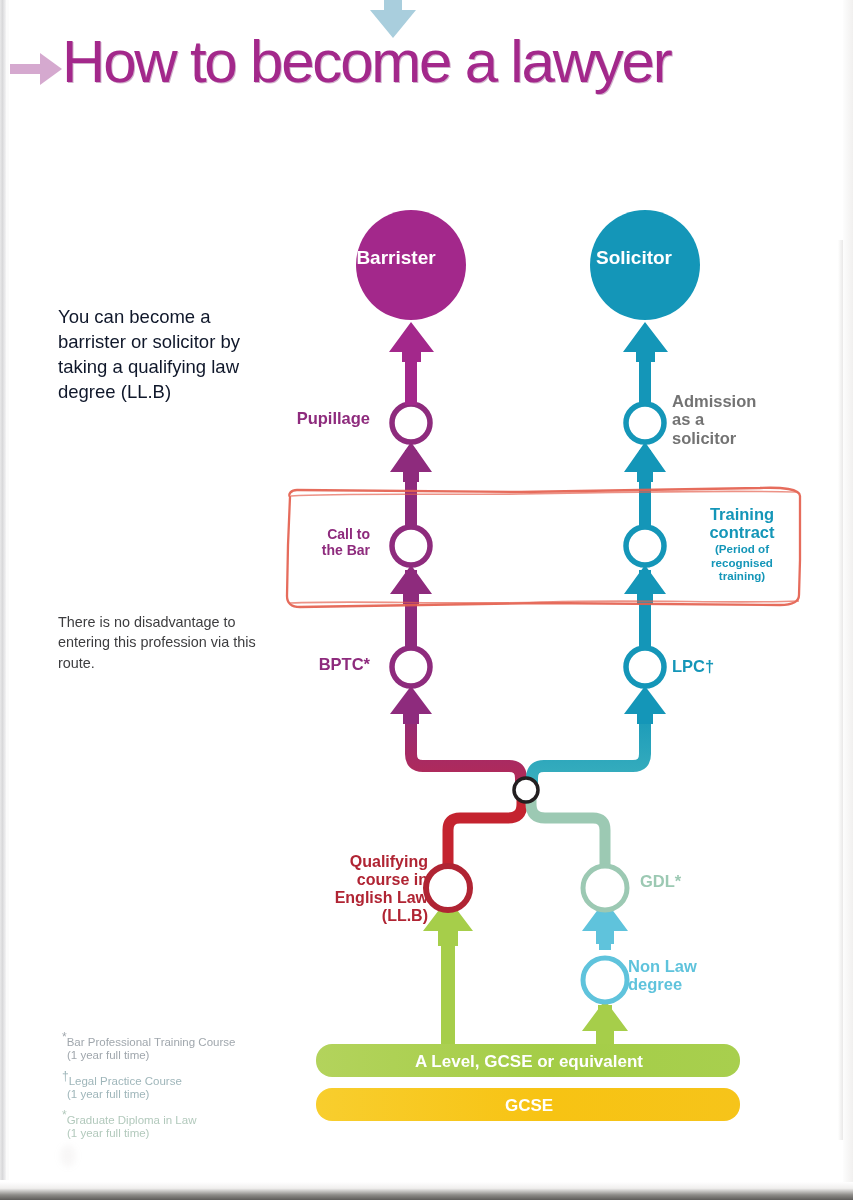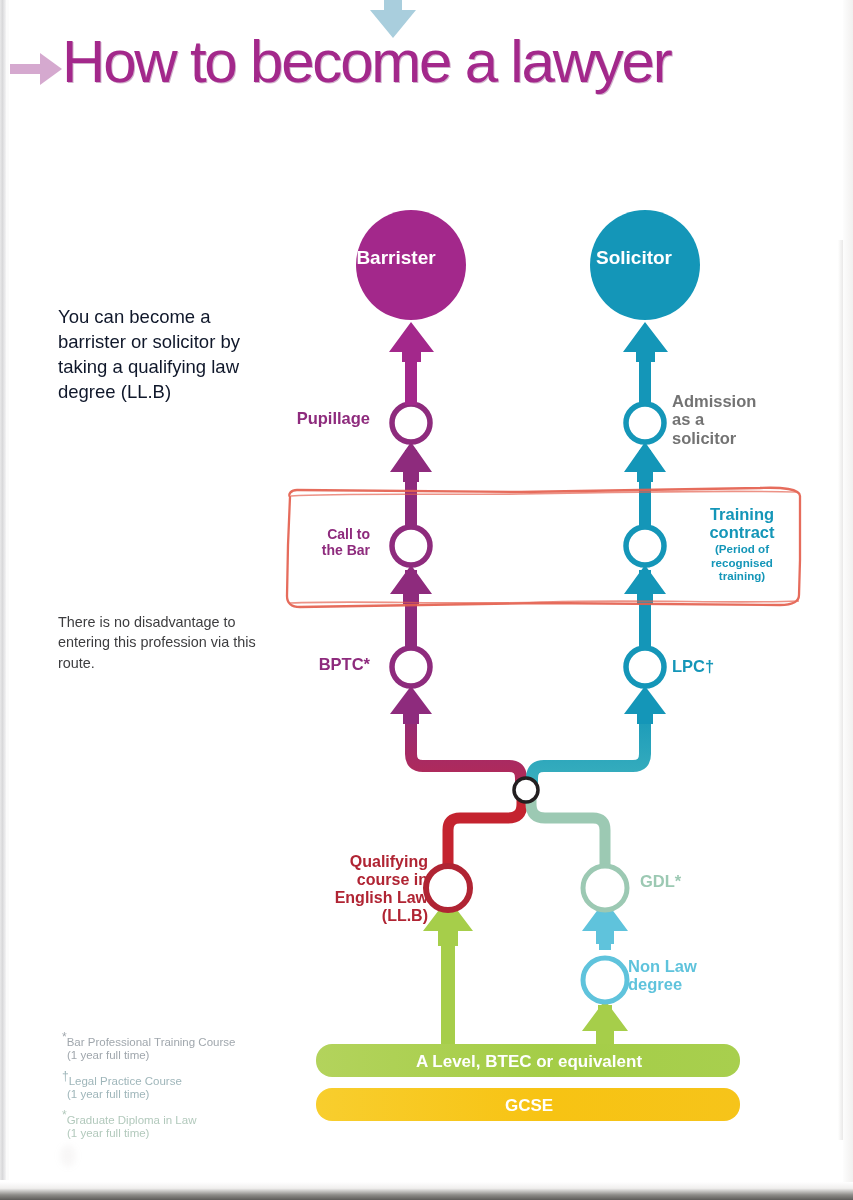--- a/index.html
+++ b/index.html
@@ -257,21 +257,21 @@
     <span>course in</span><br>
     <span>English Law</span><br>
     <span>(LL.B)</span>
   </div>
   <div class="lbl" id="lab-gdl">GDL*</div>
   <div class="lbl" id="lab-nonlaw">
     <span>Non Law</span><br>
     <span>degree</span>
   </div>
 
-  <div class="bar-label" id="lab-alevel">A Level, BTEC or equivalent</div>
+  <div class="bar-label" id="lab-alevel">A Level, GCSE or equivalent</div>
   <div class="bar-label" id="lab-gcse">GCSE</div>
 
   <div id="footnotes">
     <div class="fn fn-a">
       <span class="sym">*</span><span>Bar Professional Training Course</span>
       <span class="sub">(1 year full time)</span>
     </div>
     <div class="fn fn-b">
       <span class="sym">†</span><span>Legal Practice Course</span>
       <span class="sub">(1 year full time)</span>

